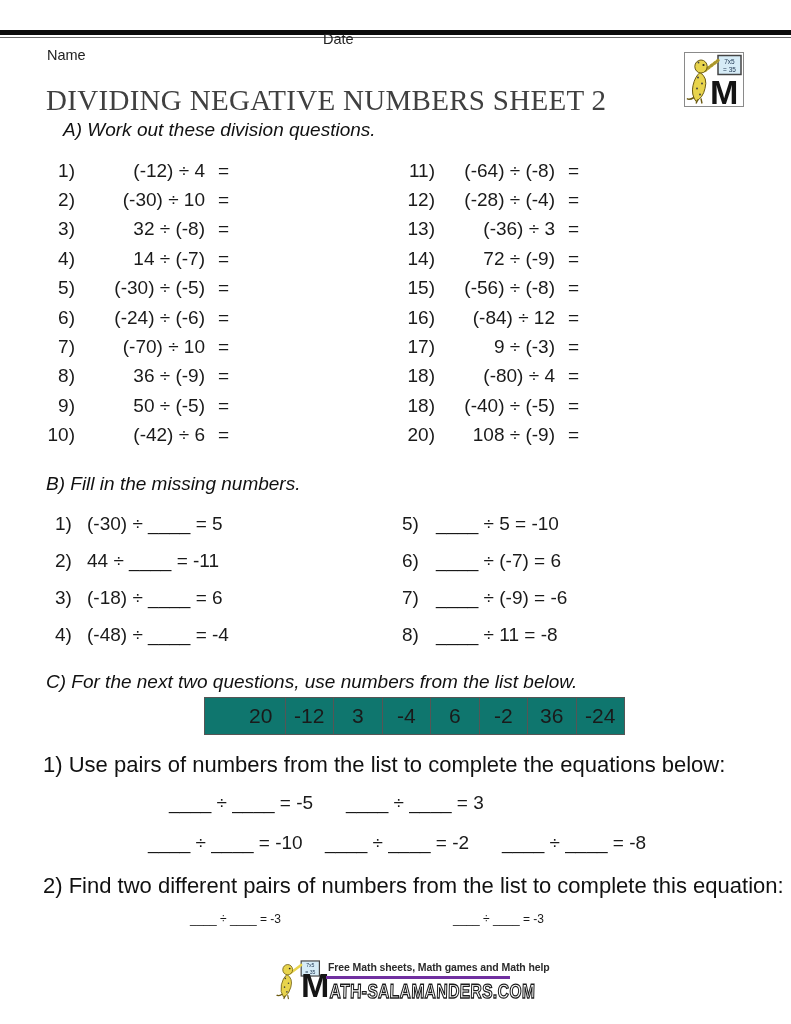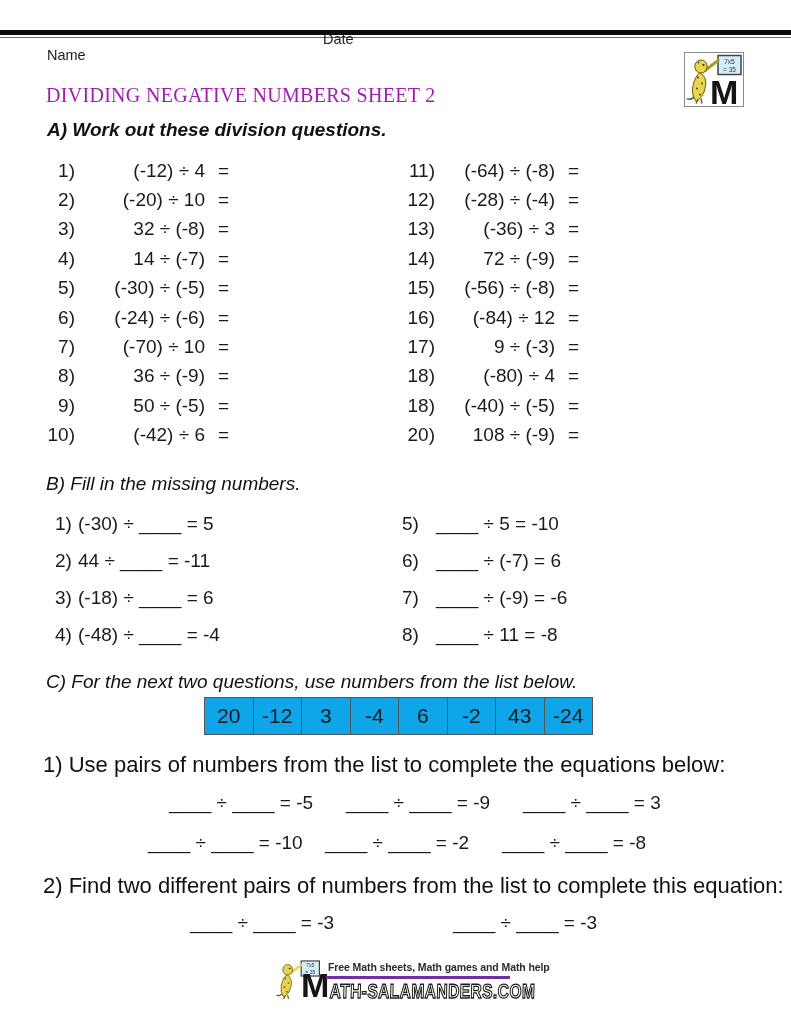--- a/index.html
+++ b/index.html
@@ -13,50 +13,50 @@
   .top-rule{left:0;top:30px;width:791px;height:8px;box-sizing:border-box;
     border-top:5px solid #0b0b0b;border-bottom:1px solid #6a6a6a;background:#fff;}
   .name-label{left:47px;top:47px;font-size:14.5px;color:#222;}
   .date-label{left:323px;top:31px;font-size:14.5px;color:#222;}
   
   .logo-box{left:684px;top:52px;width:60px;height:55px;background:#fff;
     border:1.5px solid #8a8a8a;box-sizing:border-box;}
   .logo-box svg{display:block;width:100%;height:100%;}
   
   .page-title{left:46px;top:84px;font-family:"Liberation Serif",serif;
-    font-size:20px;color:#a21caf;letter-spacing:.3px;white-space:nowrap;}
+    font-size:29px;color:#404040;letter-spacing:.3px;white-space:nowrap;}
   .sec-head{font-style:italic;font-size:19px;color:#111;white-space:nowrap;}
-  .head-a{left:47px;top:119px;font-weight:bold;}
+  .head-a{left:63px;top:119px;}
   .head-b{left:46px;top:473px;}
   .head-c{left:46px;top:671px;}
   
   .a-col{position:absolute;top:156px;}
   .a-col .a-row{display:flex;align-items:center;height:29.4px;font-size:19px;}
   .qnum{width:37px;text-align:right;}
   #a-left{left:38px;}  #a-left .qexpr{width:130px;text-align:right;}
   #a-right{left:398px;} #a-right .qexpr{width:120px;text-align:right;}
   .qeq{margin-left:13px;}
   
   .b-col{position:absolute;top:506px;}
   .b-col .b-row{display:flex;align-items:center;height:36.8px;font-size:19px;white-space:pre;}
   .bnum{width:21px;}
-  #b-left{left:55px;}  #b-left .btext{margin-left:2px;}
+  #b-left{left:55px;}  #b-left .btext{margin-left:11px;}
   #b-right{left:402px;} #b-right .btext{margin-left:13px;}
   
-  .num-table{left:204px;top:697px;display:flex;border:1px solid #555;background:#0ea5e9;}
+  .num-table{left:204px;top:697px;display:flex;border:1px solid #555;background:#0f766e;padding-left:32px;}
   .num-cell{width:47.5px;height:36px;border-right:1px solid #555;display:flex;
     align-items:center;justify-content:center;font-size:21px;}
   .num-cell:last-child{border-right:none;}
   .c-sub{font-size:22px;color:#111;white-space:nowrap;}
   .c1-head{left:43px;top:752px;}
   .c2-head{left:43px;top:873px;}
   .eq-row{position:absolute;left:148px;display:flex;font-size:19px;white-space:pre;}
   .eq-row .eq-group{width:177px;}
   .eq-row1{top:792px;margin-left:21px;} .eq-row2{top:832px;}
-  .eq-row-final{position:absolute;left:190px;top:912px;display:flex;font-size:19px;white-space:pre;}
+  .eq-row-final{position:absolute;left:190px;top:912px;display:flex;font-size:12px;white-space:pre;}
   .eq-row-final .eq-group{width:263px;}
   
   .footer-logo{left:275px;top:958px;width:46px;height:44px;}
   .footer-logo svg{display:block;width:100%;height:100%;}
   .footer-m{left:301px;top:968px;font-size:34px;font-weight:bold;color:#151515;
     font-family:"Liberation Sans",sans-serif;line-height:1;}
   .footer-tagline{left:328px;top:961px;font-size:10.5px;font-weight:bold;
     color:#2b2b2b;letter-spacing:-.1px;white-space:nowrap;}
   .footer-rule{left:326px;top:976px;width:184px;height:3px;background:#7030a0;}
   .footer-wordmark{left:330px;top:980px;font-size:20px;font-weight:bold;
@@ -98,21 +98,21 @@
 <div class="abs sec-head head-a">A) Work out these division questions.</div>
 
 <div class="a-col" id="a-left">
   <div class="a-row">
       <span class="qnum">1)</span>
       <span class="qexpr">(-12) ÷ 4</span>
       <span class="qeq">=</span>
     </div>
   <div class="a-row">
       <span class="qnum">2)</span>
-      <span class="qexpr">(-20) ÷ 10</span>
+      <span class="qexpr">(-30) ÷ 10</span>
       <span class="qeq">=</span>
     </div>
   <div class="a-row">
       <span class="qnum">3)</span>
       <span class="qexpr">32 ÷ (-8)</span>
       <span class="qeq">=</span>
     </div>
   <div class="a-row">
       <span class="qnum">4)</span>
       <span class="qexpr">14 ÷ (-7)</span>
@@ -221,29 +221,28 @@
 
 <div class="abs sec-head head-c">C) For the next two questions, use numbers from the list below.</div>
 
 <div class="abs num-table">
   <div class="num-cell">20</div>
   <div class="num-cell">-12</div>
   <div class="num-cell">3</div>
   <div class="num-cell">-4</div>
   <div class="num-cell">6</div>
   <div class="num-cell">-2</div>
-  <div class="num-cell">43</div>
+  <div class="num-cell">36</div>
   <div class="num-cell">-24</div>
 </div>
 
 <div class="abs c-sub c1-head">1) Use pairs of numbers from the list to complete the equations below:</div>
 
 <div class="eq-row eq-row1">
   <span class="eq-group">____ ÷ ____ = -5</span>
-  <span class="eq-group">____ ÷ ____ = -9</span>
   <span class="eq-group">____ ÷ ____ = 3</span>
 </div>
 <div class="eq-row eq-row2">
   <span class="eq-group">____ ÷ ____ = -10</span>
   <span class="eq-group">____ ÷ ____ = -2</span>
   <span class="eq-group">____ ÷ ____ = -8</span>
 </div>
 
 <div class="abs c-sub c2-head">2) Find two different pairs of numbers from the list to complete this equation:</div>
 

